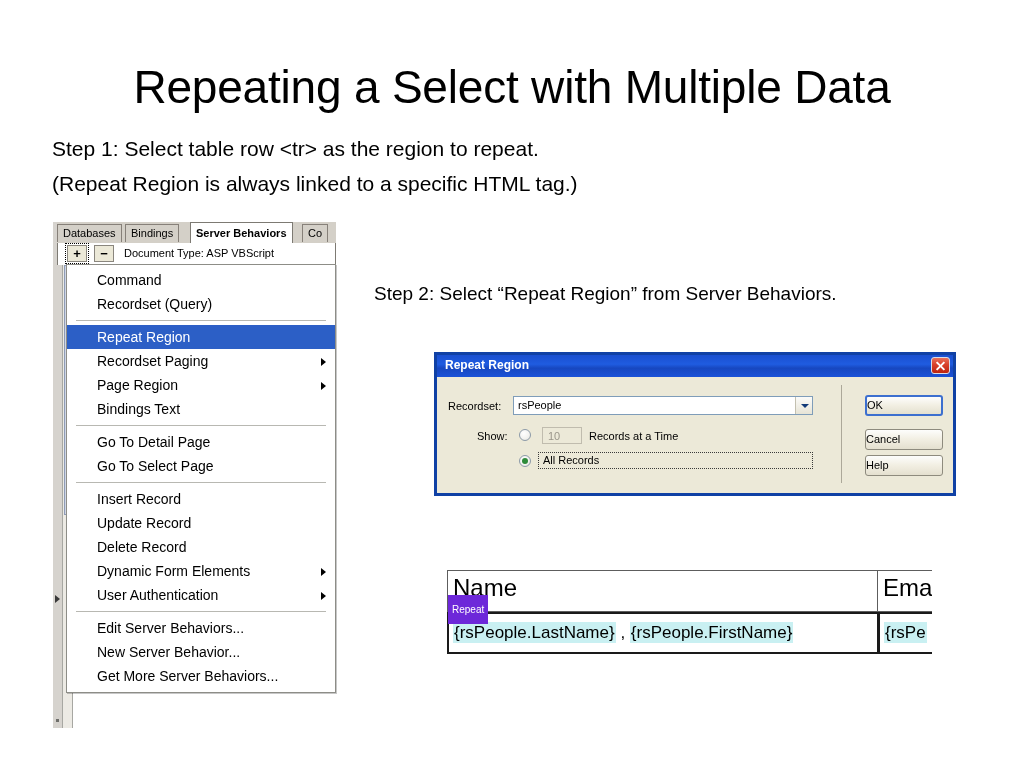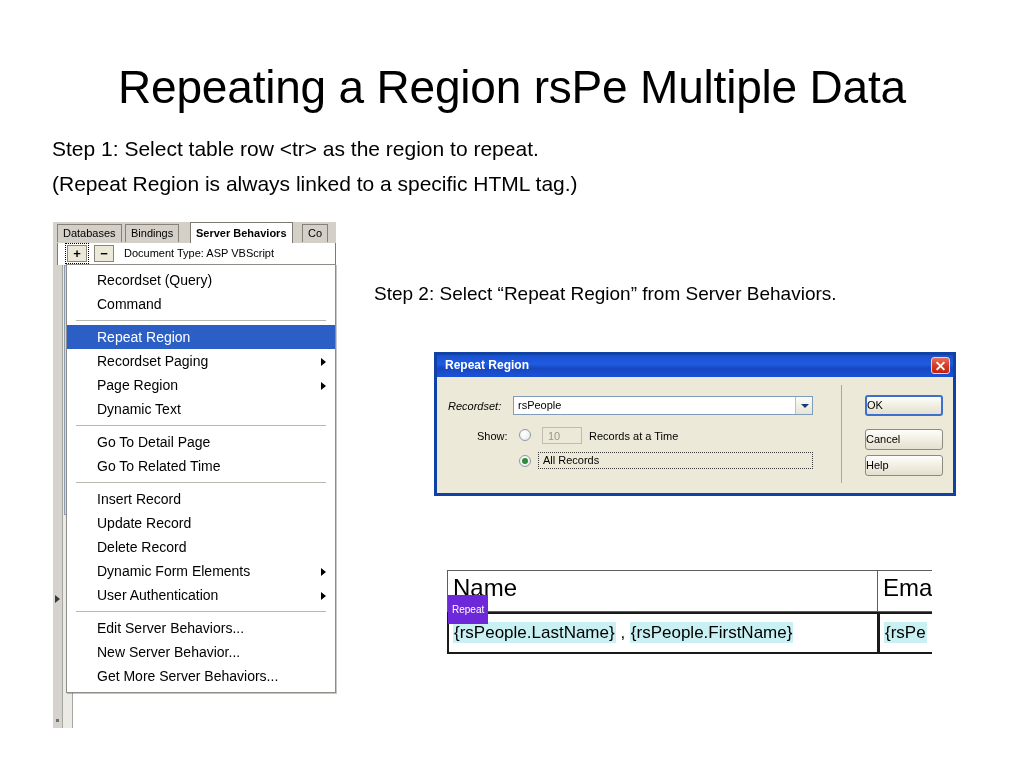--- a/index.html
+++ b/index.html
@@ -279,21 +279,20 @@
     width: 1px;
     height: 98px;
     background: #aca899;
   }
   .lbl-recordset {
     position: absolute;
     left: 11px;
     top: 23px;
     font-size: 11px;
     white-space: nowrap;
-    font-style: italic;
   }
   .combo {
     position: absolute;
     left: 76px;
     top: 19px;
     width: 300px;
     height: 19px;
     background: #ffffff;
     border: 1px solid #7f9db9;
     box-sizing: border-box;
@@ -484,21 +483,21 @@
   .dv-dcell.c1 { left: 0;   width: 432px; }
   .dv-dcell.c2 { left: 431px; width: 109px; }
   .dyn {
     background: #c9f0f2;
     padding: 1px 1px;
   }
 </style>
 </head>
 <body>
 
-<div class="slide-title">Repeating a Region rsPe Multiple Data</div>
+<div class="slide-title">Repeating a Select with Multiple Data</div>
 <div class="step1-line1">Step 1: Select table row &lt;tr&gt; as the region to repeat.</div>
 <div class="step1-line2">(Repeat Region is always linked to a specific HTML tag.)</div>
 <div class="step2-line">Step 2: Select “Repeat Region” from Server Behaviors.</div>
 
 <div class="panel">
 
   <div class="panel-rail">
     <div class="panel-rail-arrow"></div>
     <div class="panel-rail-grip" style="top:497px"></div>
   </div>
@@ -514,36 +513,36 @@
     <div class="tab" style="left:245px;">Co</div>
   </div>
 
   <div class="panel-toolbar">
     <div class="tb-btn plus">+</div>
     <div class="tb-btn minus">−</div>
     <div class="tb-label">Document Type: ASP VBScript</div>
   </div>
 
   <div class="menu">
+    <div class="menu-item">Command</div>
     <div class="menu-item">Recordset (Query)</div>
-    <div class="menu-item">Command</div>
     <div class="menu-sep"></div>
     <div class="menu-item selected">Repeat Region</div>
     <div class="menu-item">
       <span>Recordset Paging</span>
       <span class="menu-arrow"></span>
     </div>
     <div class="menu-item">
       <span>Page Region</span>
       <span class="menu-arrow"></span>
     </div>
-    <div class="menu-item">Dynamic Text</div>
+    <div class="menu-item">Bindings Text</div>
     <div class="menu-sep"></div>
     <div class="menu-item">Go To Detail Page</div>
-    <div class="menu-item">Go To Related Time</div>
+    <div class="menu-item">Go To Select Page</div>
     <div class="menu-sep"></div>
     <div class="menu-item">Insert Record</div>
     <div class="menu-item">Update Record</div>
     <div class="menu-item">Delete Record</div>
     <div class="menu-item">
       <span>Dynamic Form Elements</span>
       <span class="menu-arrow"></span>
     </div>
     <div class="menu-item">
       <span>User Authentication</span>

